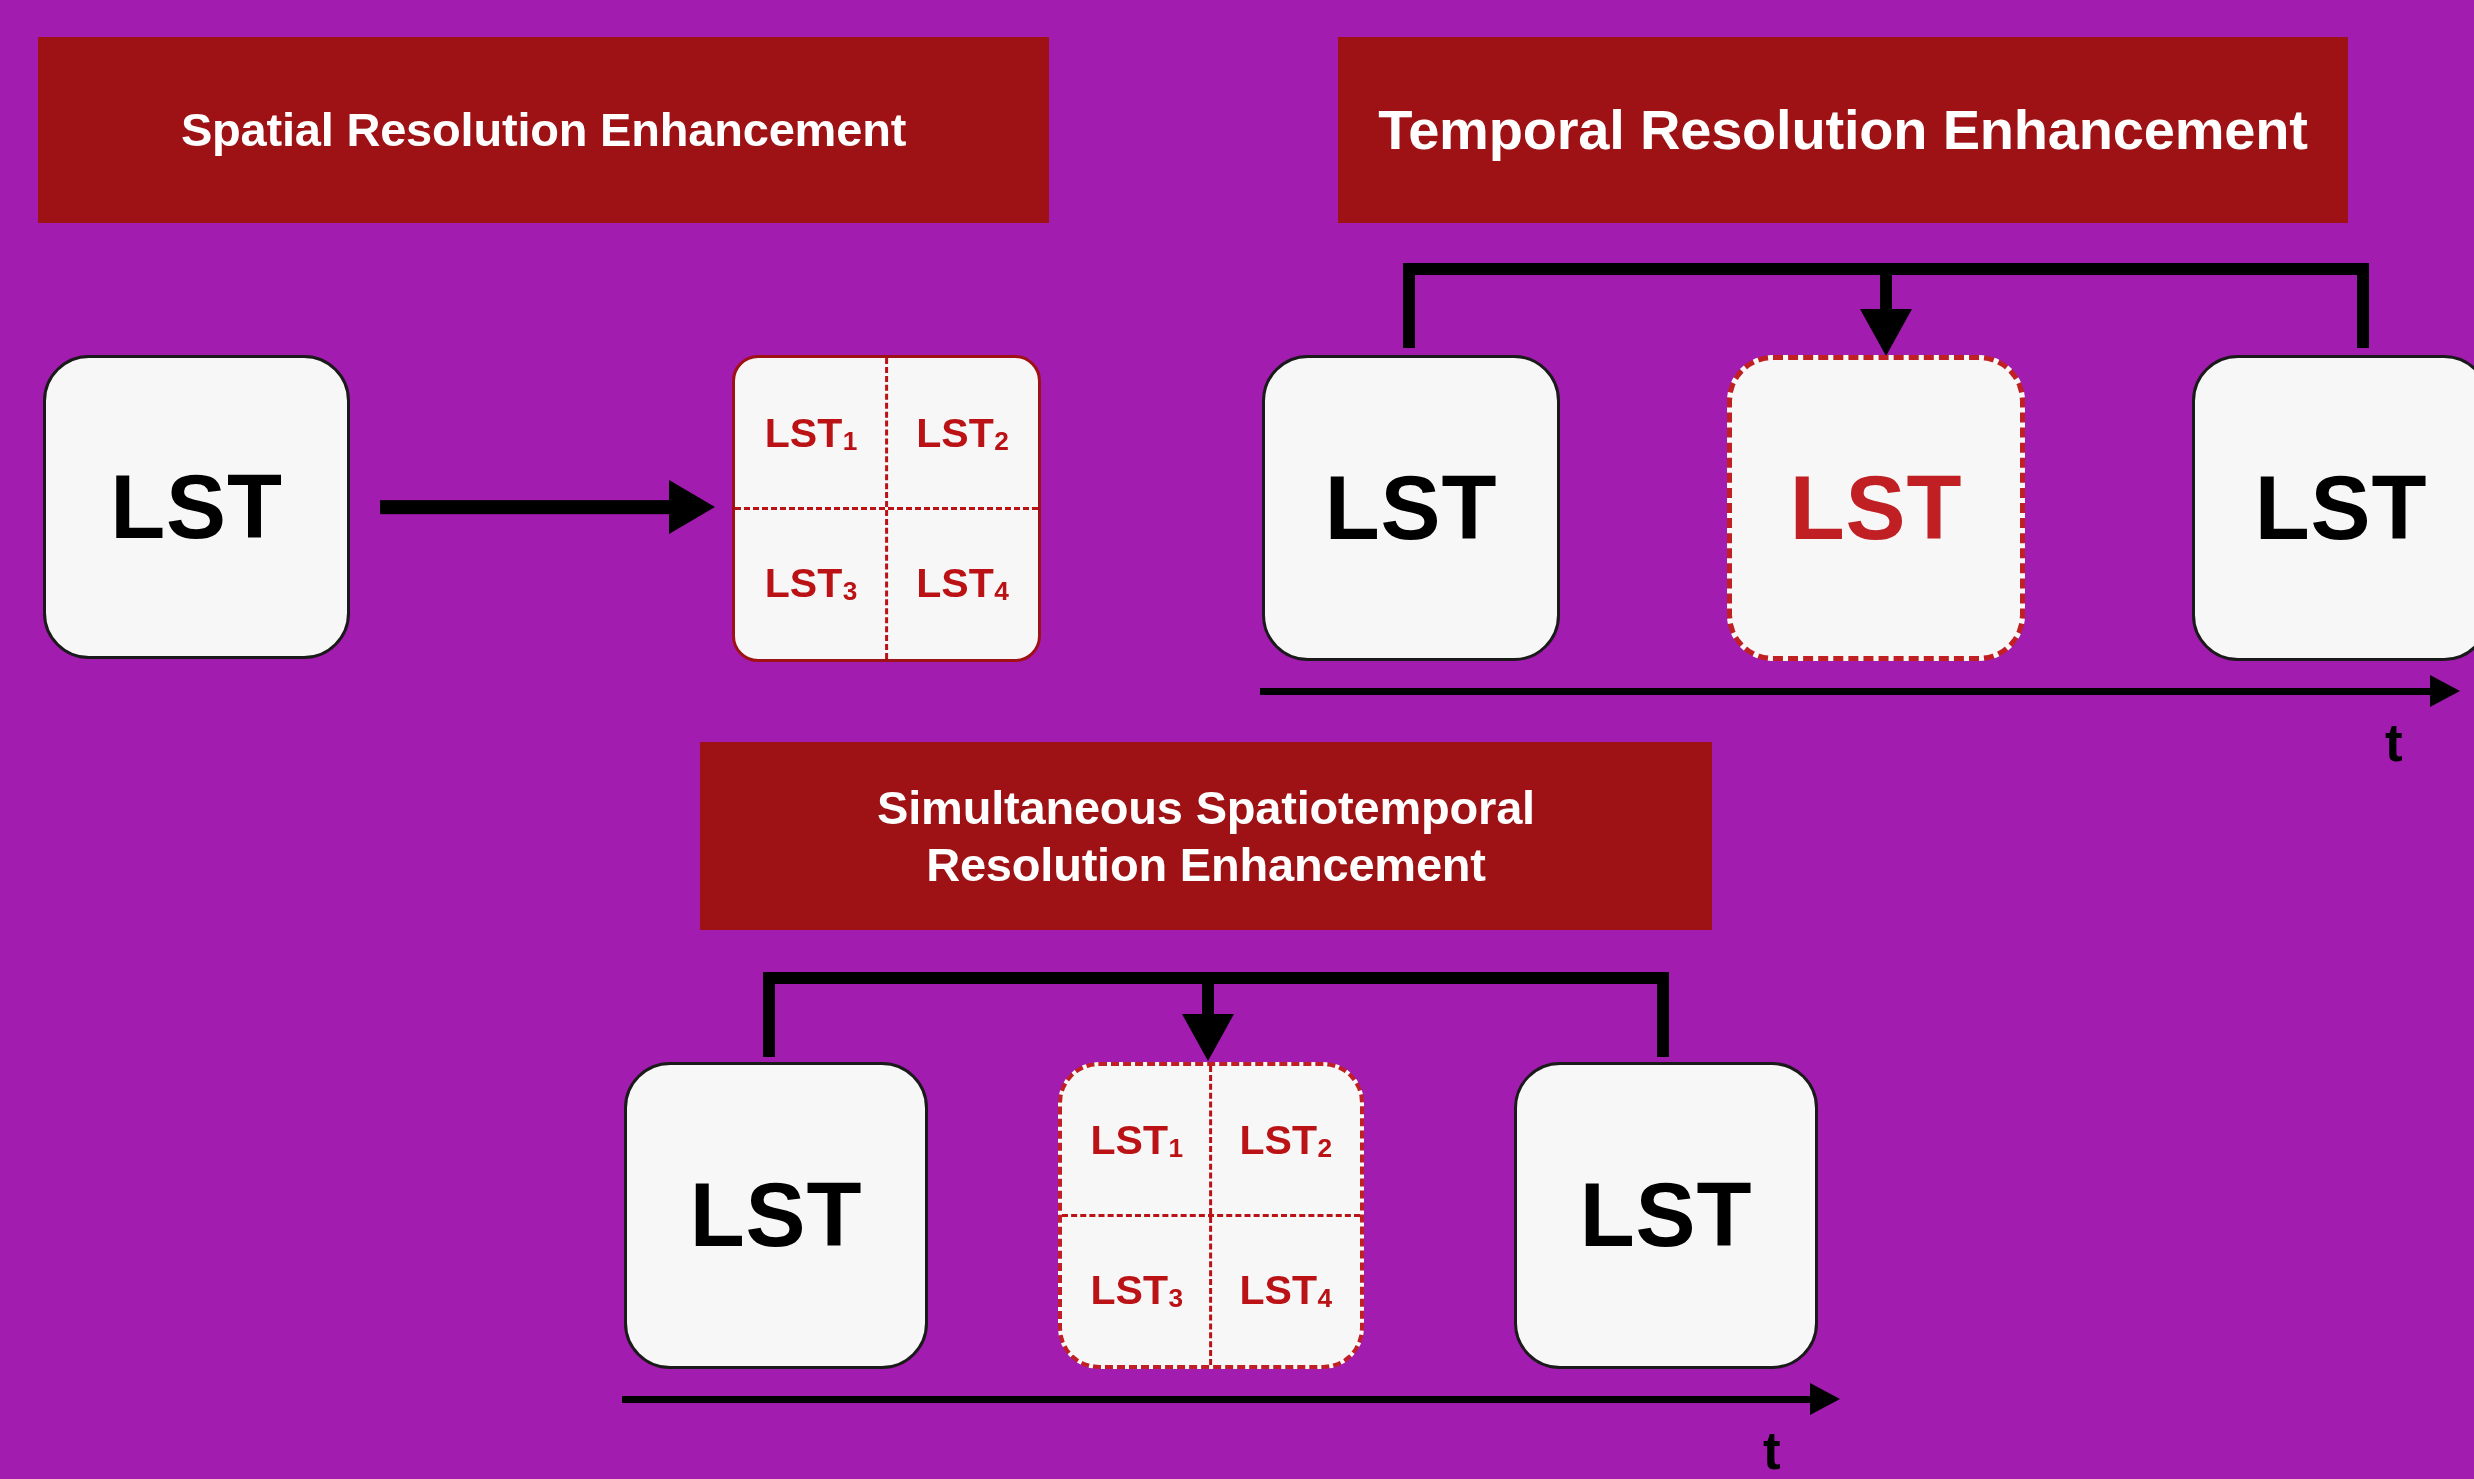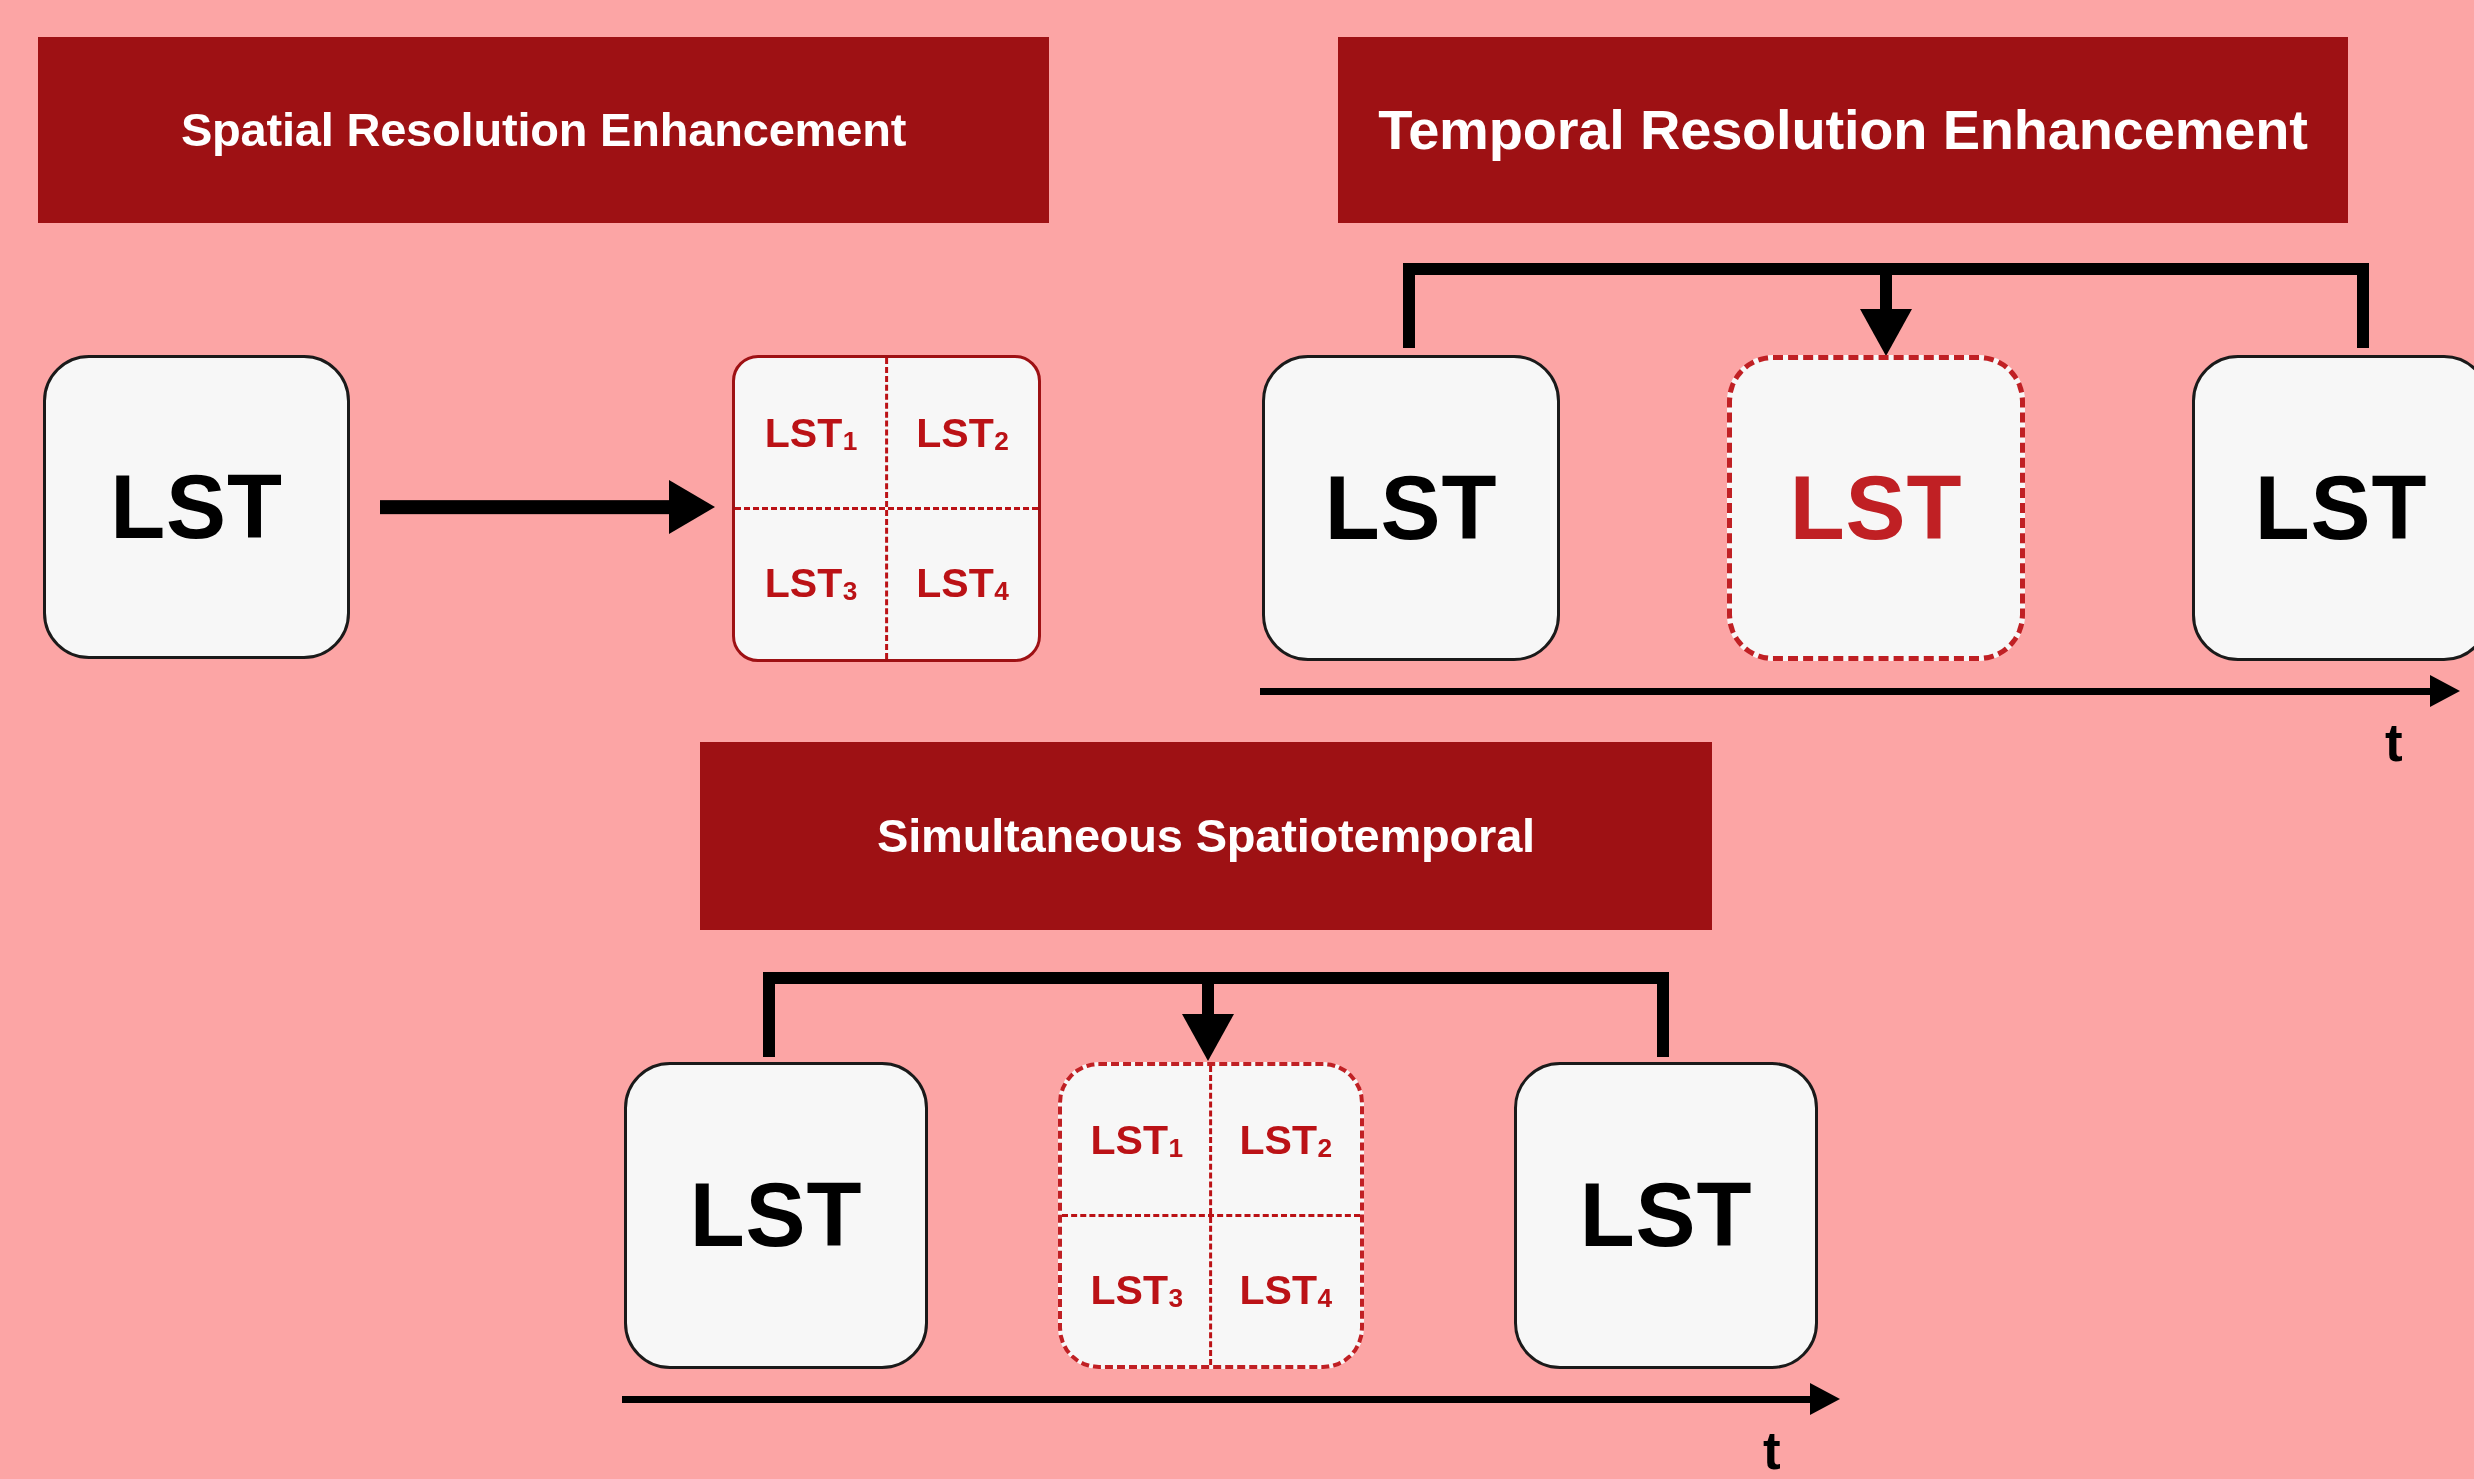--- a/index.html
+++ b/index.html
@@ -4,21 +4,21 @@
 <style>
   html, body {
     margin: 0;
     padding: 0;
     background: #ffffff;
   }
   #canvas {
     position: relative;
     width: 2475px;
     height: 1479px;
-    background: #fca5a5;
+    background: #a21caf;
     font-family: "Liberation Sans", sans-serif;
     overflow: hidden;
   }
   .title-bar {
     position: absolute;
     background: #9E1114;
     color: #ffffff;
     font-weight: bold;
     display: flex;
     align-items: center;
@@ -237,20 +237,21 @@
 
   <div class="time-axis" style="left:1260px; top:688px; width:1200px; height:35px;">
     <div class="line" style="width:1172px;"></div>
     <div class="arrowhead" style="top:3px;"></div>
     <div class="t-label" style="left:1125px; top:24px;">t</div>
   </div>
 
   <div class="title-bar" id="title-spatiotemporal">
     <div>
       <div>Simultaneous Spatiotemporal</div>
+      <div>Resolution Enhancement</div>
     </div>
   </div>
 
   <div class="bracket" style="left:763px; top:972px; width:906px; height:91px;">
     <div class="bar" style="width:906px;"></div>
     <div class="arm" style="left:0px; height:85px;"></div>
     <div class="arm" style="right:0px; height:85px;"></div>
     <div class="stem" style="left:439px; height:47px;"></div>
     <div class="tip" style="left:419px; top:42px;"></div>
   </div>

